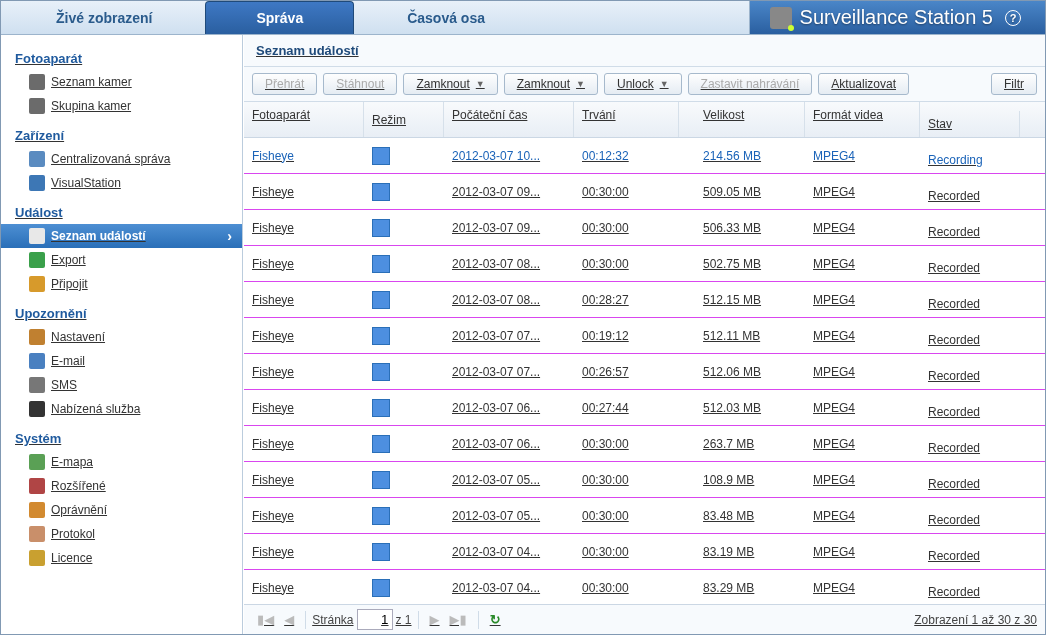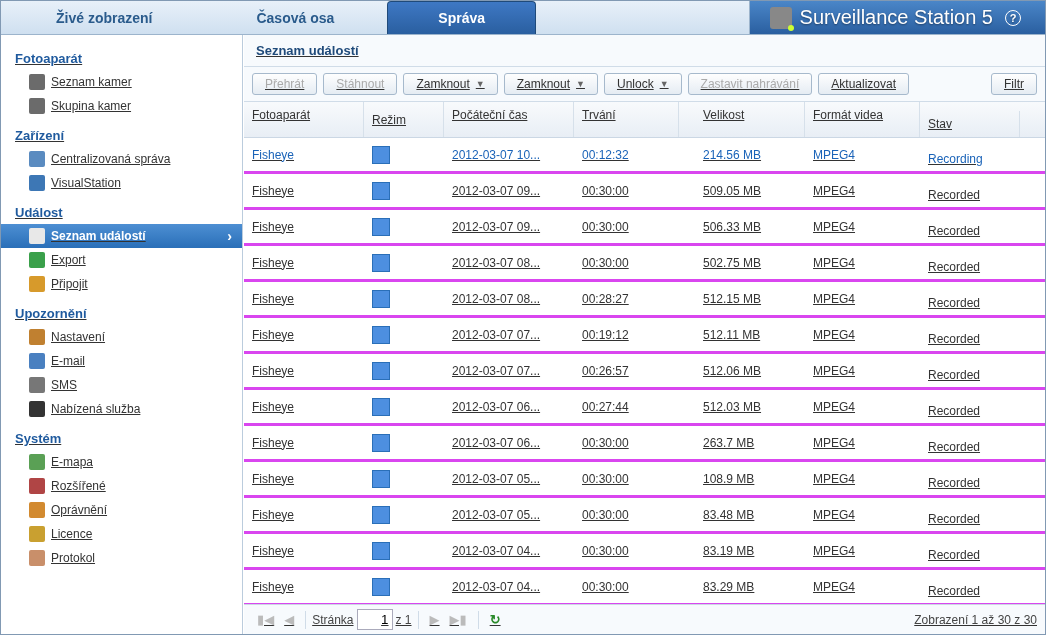--- a/index.html
+++ b/index.html
@@ -28,21 +28,21 @@
 .panel-title { padding: 8px 12px; font-weight:bold; color:#1f4a7a; font-size:13px; background:#f7fafd; border-bottom:1px solid #d0dce8; }
 .toolbar { padding: 6px 8px; background:#f7fafd; border-bottom:1px solid #d0dce8; display:flex; gap:6px; }
 .btn { background: linear-gradient(#fefefe,#e5ecf3); border:1px solid #a6b9cc; border-radius:3px; padding: 3px 12px; font-size:12px; color:#333; cursor:pointer; display:flex; align-items:center; }
 .btn.disabled { color:#aaa; cursor:default; }
 .btn .caret { margin-left:6px; font-size:9px; color:#666; }
 
 .grid { flex:1; display:flex; flex-direction:column; min-height:0; }
 .grid-head { display:flex; background:linear-gradient(#f8fafc,#e8eef5); border-bottom:1px solid #cbd7e4; font-weight:normal; color:#333; }
 .grid-head .cell { padding:6px 8px; border-right:1px solid #d6e0ea; }
 .grid-body { flex:1; overflow-y:auto; }
-.row { display:flex; border-bottom:3px solid #d946ef; align-items:center; height:36px; cursor:pointer; }
+.row { display:flex; border-bottom:1px solid #d946ef; align-items:center; height:36px; cursor:pointer; }
 .row.selected { color:#1a63b8; }
 .cell { padding:0 8px; overflow:hidden; text-overflow:ellipsis; white-space:nowrap; }
 .c-cam{width:120px;} .c-mode{width:80px; display:flex; align-items:center; justify-content:flex-start;} .c-start{width:130px;} .c-dur{width:105px;} .c-size{width:110px;margin-left:16px;} .c-fmt{width:115px;} .c-stat{width:100px;margin-top:9px;}
 .mode-sq { width:18px; height:18px; background:#4d8fe0; border:1px solid #2a6fb8; display:inline-block; }
 
 .pager { height:30px; border-top:1px solid #cbd7e4; background:#f7fafd; display:flex; align-items:center; padding:0 8px; font-size:12px; color:#444; }
 .pager .pbtn { padding:2px 5px; color:#555; cursor:pointer; font-size:13px; }
 .pager .pbtn.disabled{ color:#bbb; cursor:default; }
 .pager input { width:36px; text-align:right; border:1px solid #aab; padding:2px 3px; margin:0 3px; }
 .pager .sep { width:1px; height:18px; background:#d0dce8; margin:0 6px; }
@@ -51,22 +51,22 @@
 .grid-body::-webkit-scrollbar-track { background:#eef2f6; }
 .grid-body::-webkit-scrollbar-thumb { background:#c7d2dd; border:1px solid #aebfcf; }
 </style>
 </head>
 <body>
 
 <div class="app">
   <div class="topbar">
     <div class="tabs" id="tabs">
         <div class="tab">Živé zobrazení</div>
+        <div class="tab active">Správa</div>
         <div class="tab">Časová osa</div>
-        <div class="tab active">Správa</div>
       </div>
     <div class="brand">
       <span class="brand-icon"></span>
       <span>Surveillance Station 5</span>
       <span class="help-icon">?</span>
     </div>
   </div>
 
   <div class="body">
     <div class="sidebar" id="sidebar">
@@ -125,26 +125,26 @@
         </div>
         <div class="sb-item">
           <span class="sb-icon" style="background: rgb(176, 69, 69);"></span>
           <span>Rozšířené</span>
         </div>
         <div class="sb-item">
           <span class="sb-icon" style="background: rgb(210, 138, 48);"></span>
           <span>Oprávnění</span>
         </div>
         <div class="sb-item">
+          <span class="sb-icon" style="background: rgb(201, 143, 106);"></span>
+          <span>Protokol</span>
+        </div>
+        <div class="sb-item">
           <span class="sb-icon" style="background: rgb(201, 160, 48);"></span>
           <span>Licence</span>
-        </div>
-        <div class="sb-item">
-          <span class="sb-icon" style="background: rgb(201, 143, 106);"></span>
-          <span>Protokol</span>
         </div>
       </div>
 
     <div class="main">
       <div class="panel-title">Seznam událostí</div>
 
       <div class="toolbar">
         <div class="btn disabled">
             <span>Přehrát</span>
           </div>

